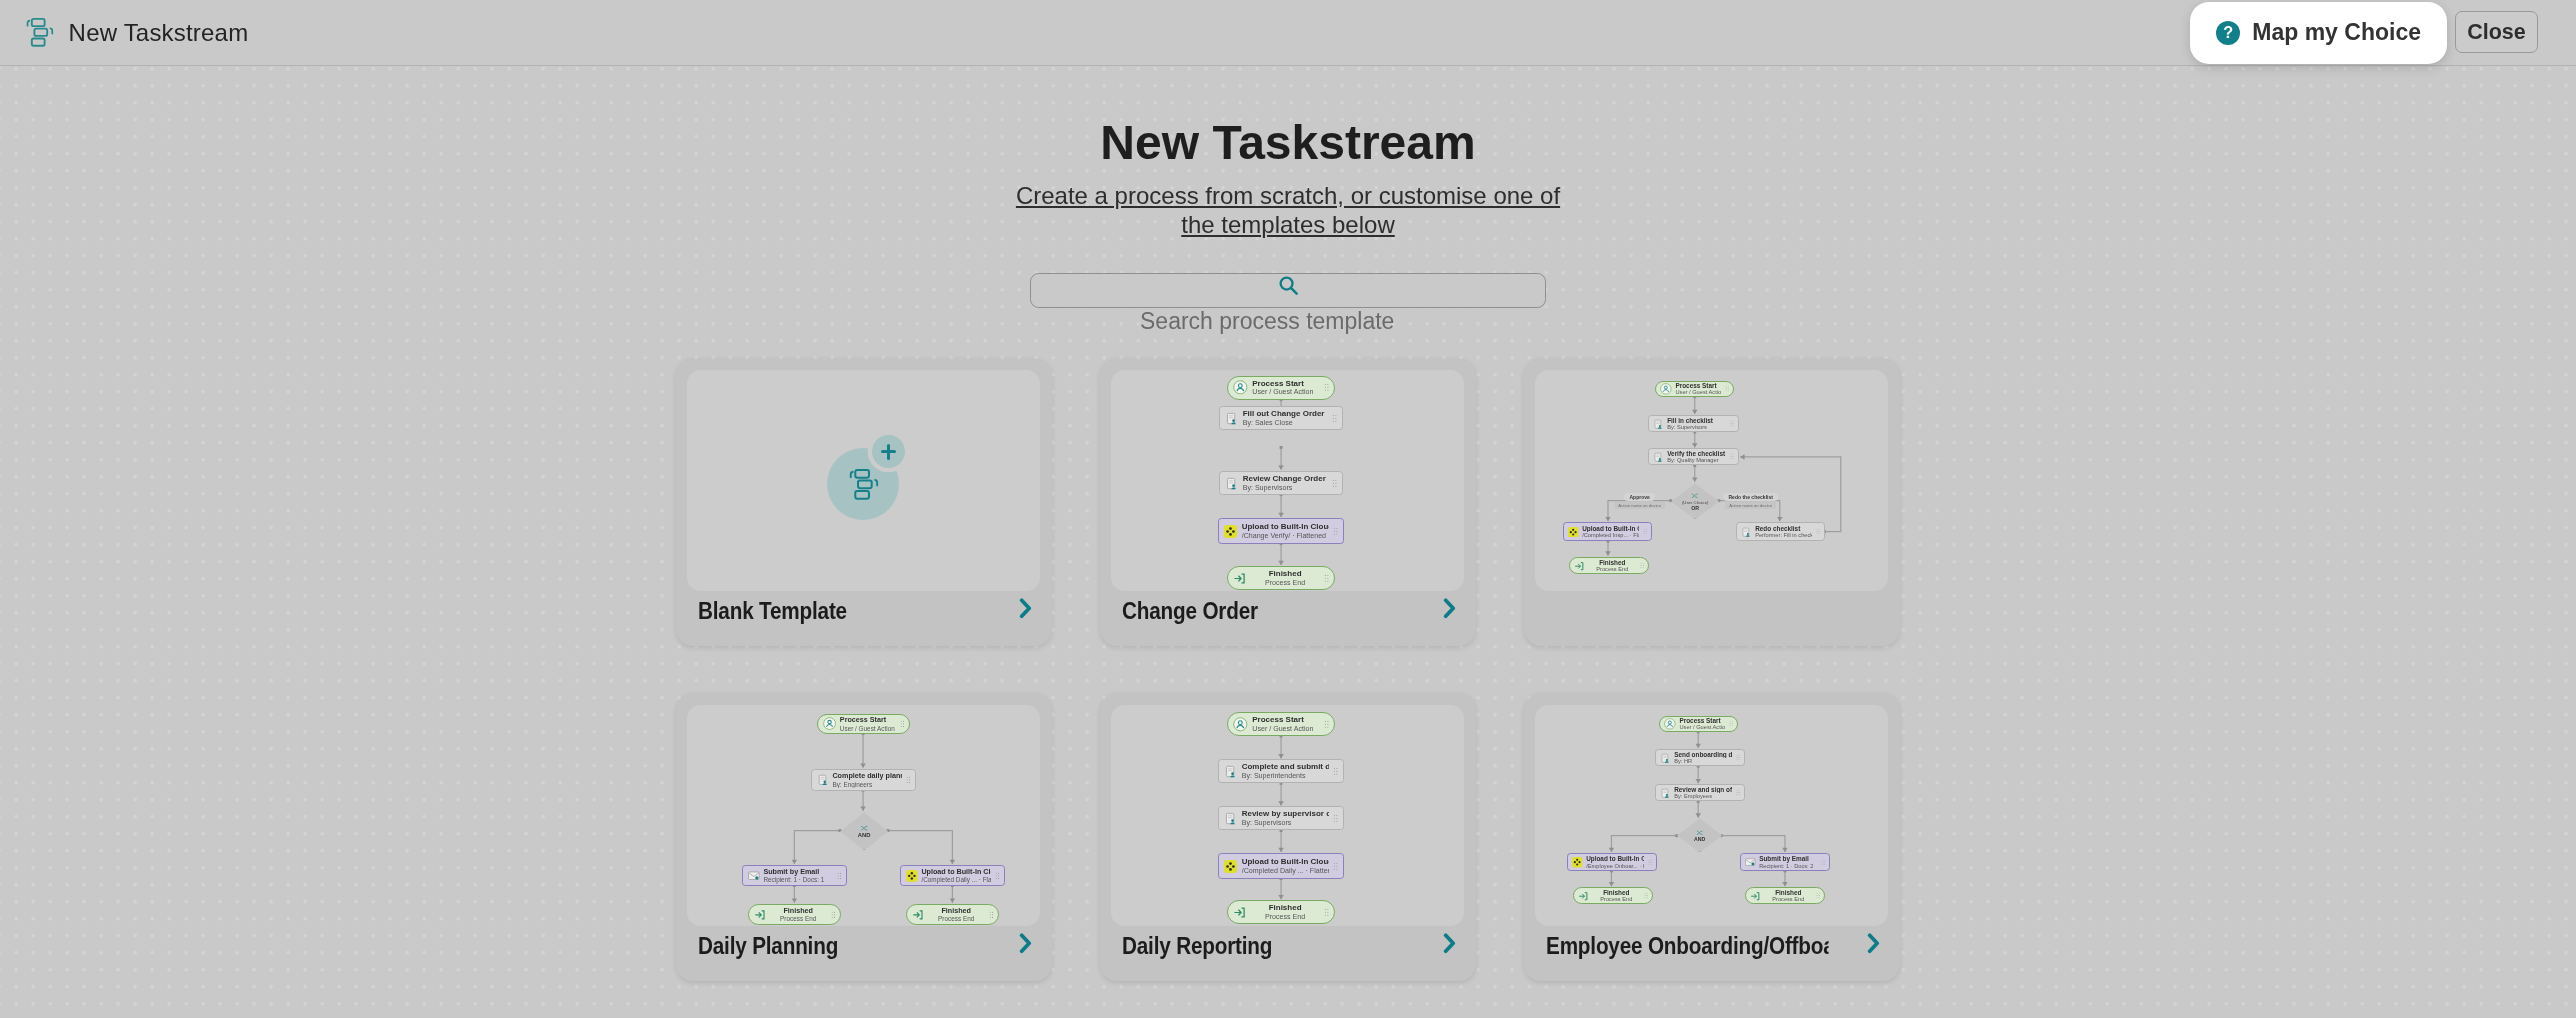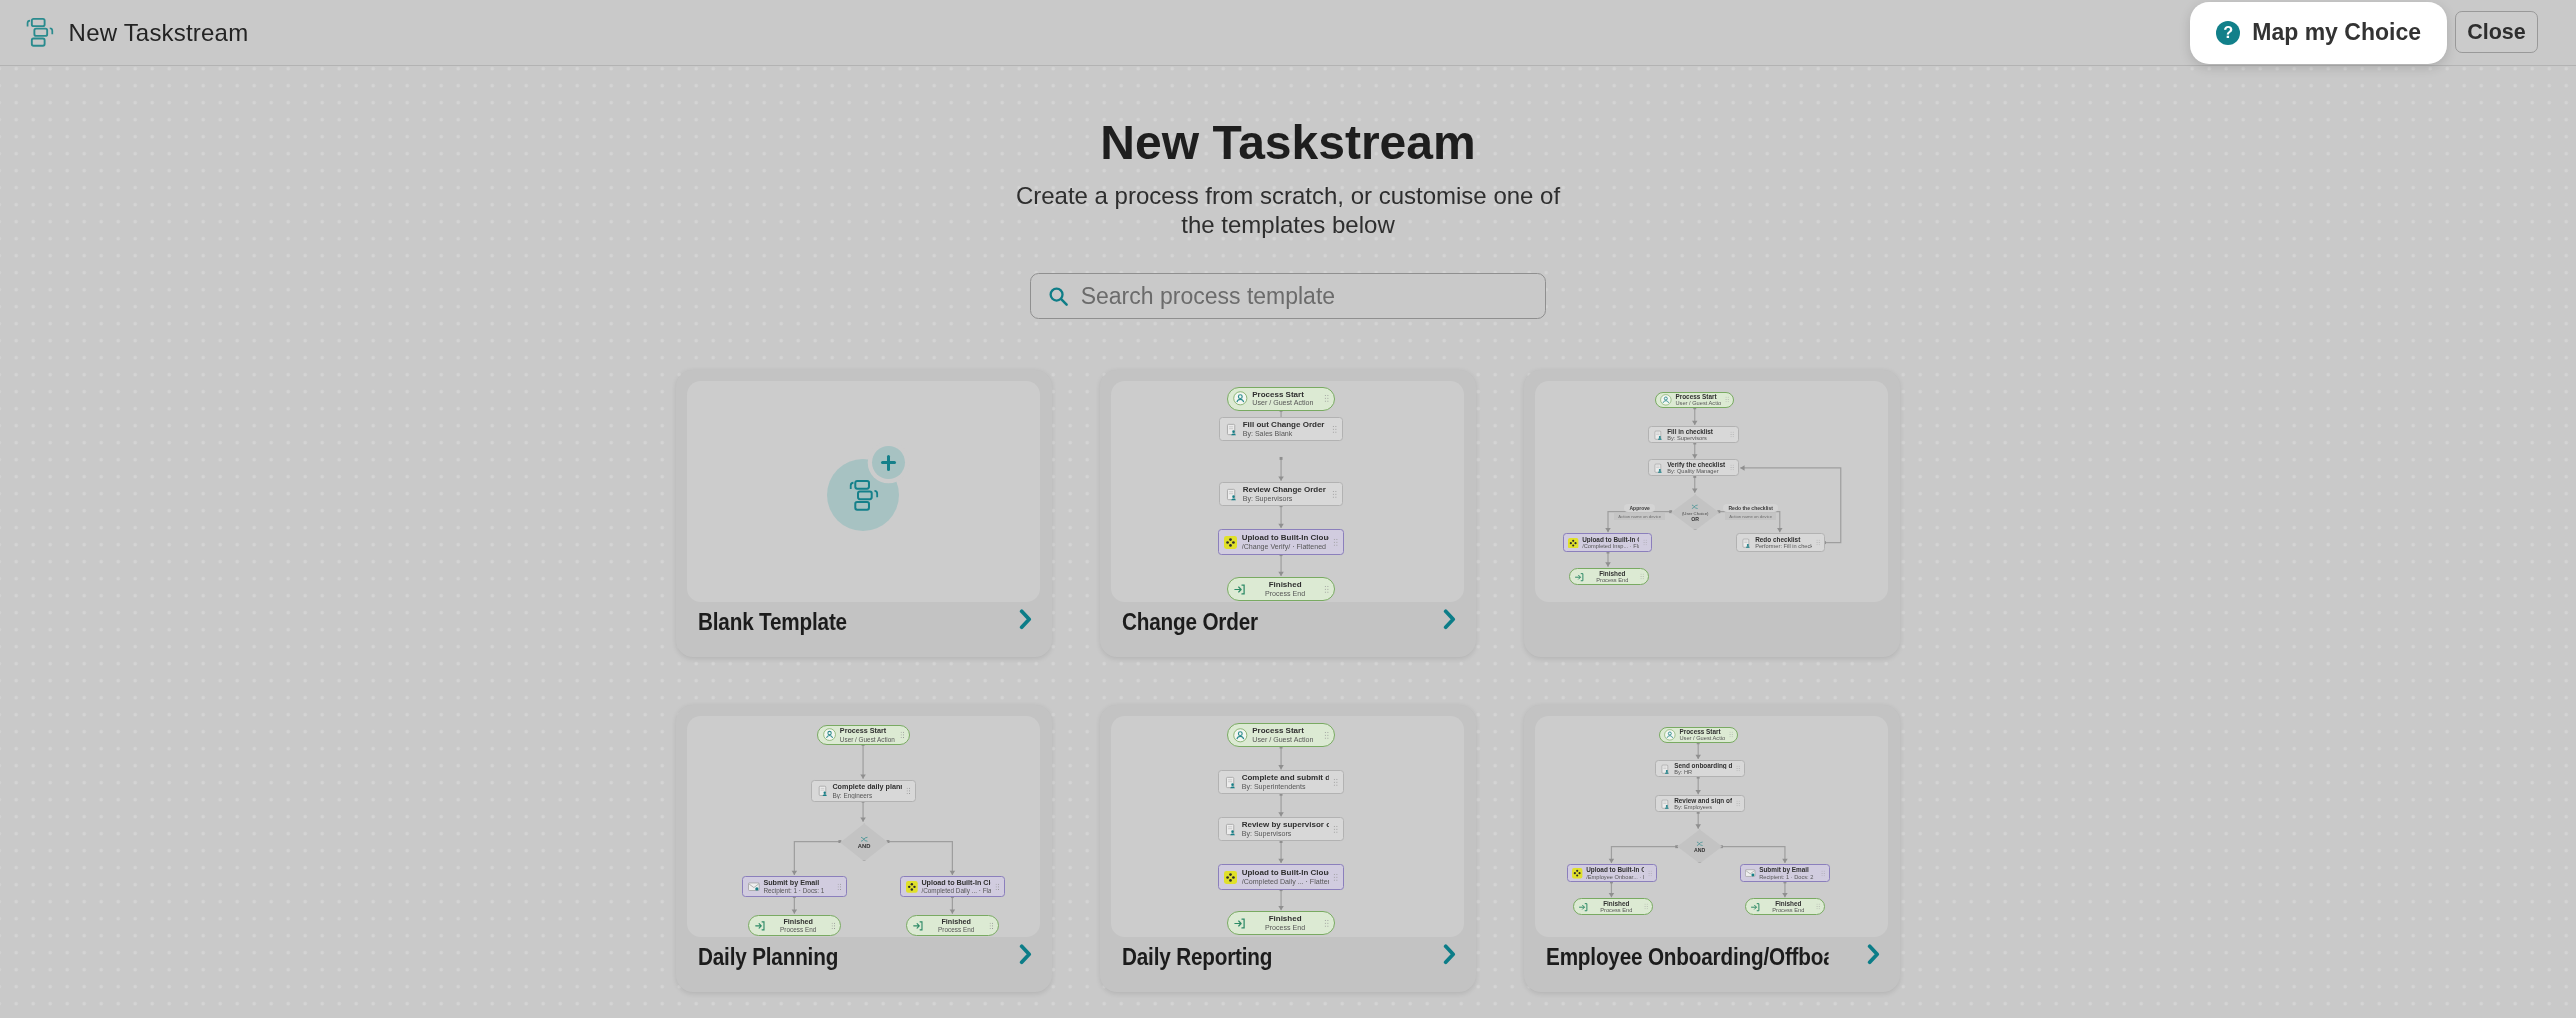--- a/index.html
+++ b/index.html
@@ -12,22 +12,22 @@
   .map-pill{position:absolute;top:1.7px;right:129px;height:62px;padding:0 26px;background:#ffffff;border-radius:19px;display:flex;align-items:center;gap:12px;box-shadow:0 3.4px 12px rgba(0,0,0,.15);cursor:pointer;z-index:6;}
   .help-circ{width:24px;height:24px;border-radius:50%;background:#12808a;color:#fff;font-size:16.3px;font-weight:700;display:flex;align-items:center;justify-content:center;}
   .map-pill .maplabel{font-size:23px;font-weight:600;color:#333;}
   .close-btn{position:absolute;top:11.2px;right:38px;width:83px;height:42px;background:#cbcbcb;border:1.7px solid #999;border-radius:6.9px;font-size:21.5px;font-weight:600;color:#2e2e2e;font-family:inherit;cursor:pointer;z-index:6;}
 
   
   .content{position:absolute;left:0;top:66px;width:100%;height:952px;
     background-image:radial-gradient(circle,#d4d4d4 1.8px,rgba(0,0,0,0) 2.1px);
     background-size:17px 17px;background-position:7.7px 11.2px;}
   .hero-title{margin:52px auto 0;text-align:center;font-size:48px;line-height:1.03;font-weight:700;color:#1e1e1e;}
-  .hero-sub{margin:13.8px auto 0;max-width:567px;text-align:center;font-size:24px;line-height:29px;color:#2e2e2e;}
-  .searchbox{margin:34px auto 0;width:516px;height:46px;border:1.7px solid #8f8f8f;border-radius:8.6px;display:flex;align-items:center;padding:0 15.5px;gap:11.2px;background:#c9c9c9;}
+  .hero-sub{margin:13.8px auto 0;max-width:567px;text-align:center;font-size:24px;line-height:29px;color:#2e2e2e;text-decoration:underline;}
+  .searchbox{margin:34px auto 0;width:516px;height:35px;border:1.7px solid #8f8f8f;border-radius:8.6px;display:flex;align-items:center;padding:0 15.5px;gap:11.2px;background:#c9c9c9;flex-direction:column;}
   .searchbox input{flex:1;border:none;outline:none;background:transparent;font-family:inherit;font-size:23px;color:#333;}
   .searchbox input::placeholder{color:#6b6b6b;opacity:1;}
 
   
   .grid{margin:51px auto 0;width:1224px;display:grid;grid-template-columns:repeat(3,376px);gap:48px;}
   .card{width:376px;height:287px;background:#c3c3c3;border-radius:17px;box-shadow:0 1.7px 5.2px rgba(0,0,0,.10);cursor:pointer;position:relative;}
   .preview{position:absolute;left:11.2px;top:11.2px;width:353px;height:221px;background:#cccccc;border-radius:13.8px;overflow:hidden;}
   .preview svg.edgelayer{position:absolute;left:0;top:0;}
   .cardfoot{position:absolute;left:22.4px;right:19px;top:239px;height:41px;display:flex;justify-content:space-between;gap:6.9px;}
   .card-title{font-size:23px;font-weight:600;color:#1c1c1c;letter-spacing:-0.2px;white-space:nowrap;overflow:hidden;transform:scaleX(.9);transform-origin:left center;}
@@ -162,21 +162,21 @@
             <span class="nic">
               <svg viewBox="0 0 24 24">
                 <rect x="4.5" y="2.5" width="13.5" height="19" rx="2" fill="#ececec" stroke="#9e9e9e" stroke-width="1.5"></rect>
                 <path d="M7.5 7h7.5M7.5 10.5h7.5" stroke="#bcbcbc" stroke-width="1.3"></path>
                 <circle cx="15.8" cy="16" r="2.4" fill="#177e86"></circle>
                 <path d="M11.5 22.5c.6-2.2 2.1-3.3 4.3-3.3s3.7 1.1 4.3 3.3Z" fill="#177e86"></path>
               </svg>
             </span>
             <span class="ntx">
               <span class="nt1">Fill out Change Order</span>
-              <span class="nt2">By: Sales Blank</span>
+              <span class="nt2">By: Sales Close</span>
             </span>
             <span class="grip"></span>
           </div>
           <div class="fnode task" style="left: 108px; top: 101px; width: 124px; height: 24px;">
             <span class="nic">
               <svg viewBox="0 0 24 24">
                 <rect x="4.5" y="2.5" width="13.5" height="19" rx="2" fill="#ececec" stroke="#9e9e9e" stroke-width="1.5"></rect>
                 <path d="M7.5 7h7.5M7.5 10.5h7.5" stroke="#bcbcbc" stroke-width="1.3"></path>
                 <circle cx="15.8" cy="16" r="2.4" fill="#177e86"></circle>
                 <path d="M11.5 22.5c.6-2.2 2.1-3.3 4.3-3.3s3.7 1.1 4.3 3.3Z" fill="#177e86"></path>

